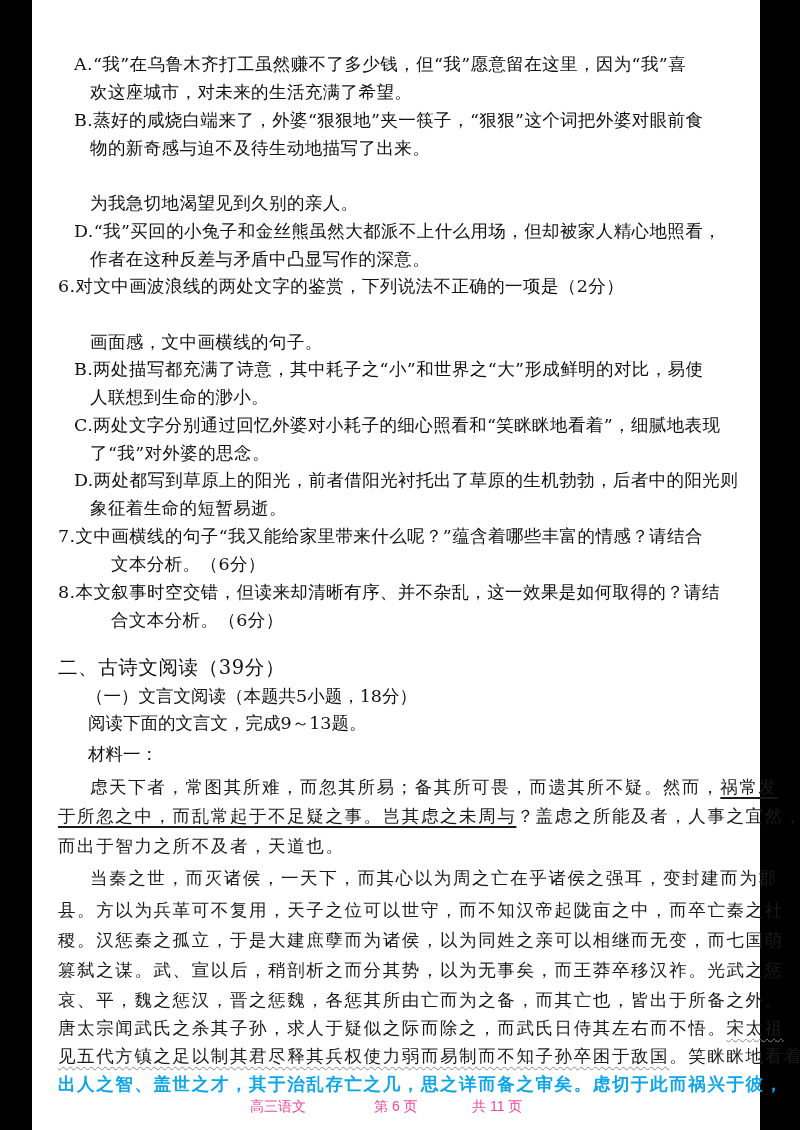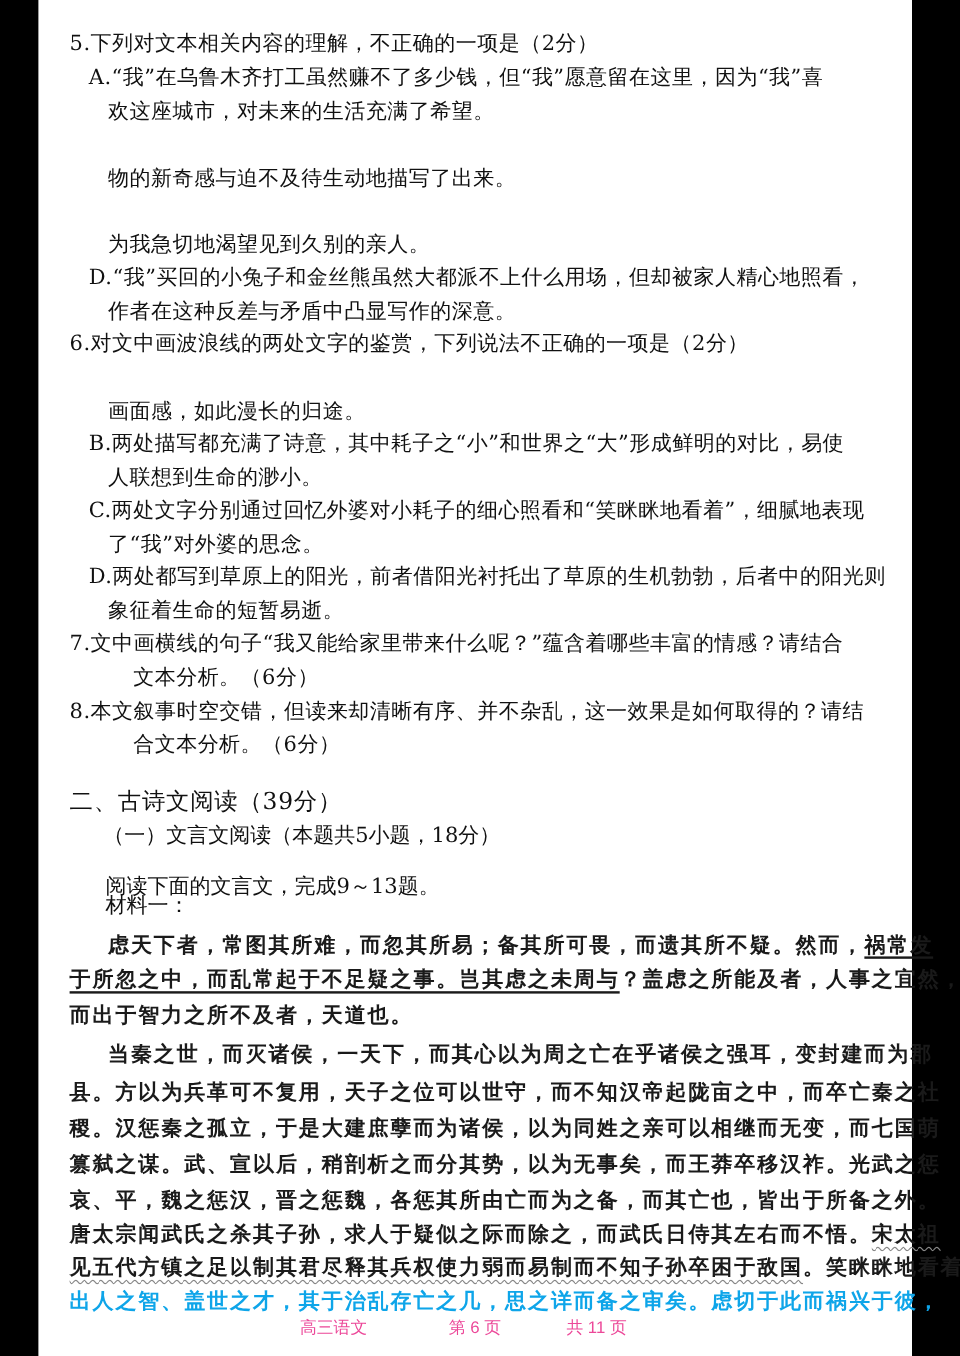--- a/index.html
+++ b/index.html
@@ -9,57 +9,57 @@
   }
   .page {
     position:absolute; left:32px; top:0; width:728px; height:1130px; background:#fff;
   }
   .q { position:absolute; left:26px; font-size:17.5px; letter-spacing:0.4px; white-space:nowrap; }
   .opt { position:absolute; left:42px; font-size:17.5px; letter-spacing:0.4px; white-space:nowrap; }
   .cont { position:absolute; left:58px; font-size:17.5px; letter-spacing:0.4px; white-space:nowrap; }
   .cont-q { position:absolute; left:42px; font-size:17.5px; letter-spacing:0.4px; white-space:nowrap;margin-left:37px; }
   .sec { position:absolute; left:26px; font-size:19.5px; letter-spacing:0.6px; white-space:nowrap; }
   .sub { position:absolute; left:56px; font-size:17.5px; white-space:nowrap; }
-  .pas { position:absolute; left:26px; font-size:17.5px; letter-spacing:1.6px; white-space:nowrap; font-weight:bold; color:#1a1a1a; }
+  .pas { position:absolute; left:26px; font-size:17.5px; letter-spacing:1.6px; white-space:nowrap; font-weight:normal; color:#1a1a1a; }
   .pas.ind { left:58px; }
   .ul { text-decoration: underline; text-underline-offset:4px; text-decoration-thickness:1.5px; }
   .wavy { text-decoration: underline wavy #888; text-underline-offset:4px; text-decoration-thickness:1px; }
   .footer { position:absolute; top:1098px; font-family:"Liberation Sans", sans-serif; font-size:14px; color:#ec4899; white-space:nowrap; }
 </style>
 </head>
 <body>
 
 <div class="page">
 
-  <div class="q" style="top:24px">5.下列对文本相关内容的理解，不正确的一项是（2分）</div>
   <div class="opt" style="top:52px">A.“我”在乌鲁木齐打工虽然赚不了多少钱，但“我”愿意留在这里，因为“我”喜</div>
   <div class="cont" style="top:80px">欢这座城市，对未来的生活充满了希望。</div>
+  <div class="opt" style="top:108px">B.蒸好的咸烧白端来了，外婆“狠狠地”夹一筷子，“狠狠”这个词把外婆对眼前食</div>
   <div class="cont" style="top:136px">物的新奇感与迫不及待生动地描写了出来。</div>
   <div class="cont" style="top:191px">为我急切地渴望见到久别的亲人。</div>
   <div class="opt" style="top:219px">D.“我”买回的小兔子和金丝熊虽然大都派不上什么用场，但却被家人精心地照看，</div>
   <div class="cont" style="top:247px">作者在这种反差与矛盾中凸显写作的深意。</div>
 
   <div class="q" style="top:274px">6.对文中画波浪线的两处文字的鉴赏，下列说法不正确的一项是（2分）</div>
-  <div class="cont" style="top:330px">画面感，如此漫长的归途。</div>
+  <div class="cont" style="top:330px">画面感，文中画横线的句子。</div>
   <div class="opt" style="top:357px">B.两处描写都充满了诗意，其中耗子之“小”和世界之“大”形成鲜明的对比，易使</div>
   <div class="cont" style="top:385px">人联想到生命的渺小。</div>
   <div class="opt" style="top:413px">C.两处文字分别通过回忆外婆对小耗子的细心照看和“笑眯眯地看着”，细腻地表现</div>
   <div class="cont" style="top:441px">了“我”对外婆的思念。</div>
   <div class="opt" style="top:468px">D.两处都写到草原上的阳光，前者借阳光衬托出了草原的生机勃勃，后者中的阳光则</div>
   <div class="cont" style="top:496px">象征着生命的短暂易逝。</div>
 
   <div class="q" style="top:524px">7.文中画横线的句子“我又能给家里带来什么呢？”蕴含着哪些丰富的情感？请结合</div>
   <div class="cont-q" style="top:552px">文本分析。（6分）</div>
 
   <div class="q" style="top:580px">8.本文叙事时空交错，但读来却清晰有序、并不杂乱，这一效果是如何取得的？请结</div>
   <div class="cont-q" style="top:608px">合文本分析。（6分）</div>
 
   <div class="sec" style="top:654px">二、古诗文阅读（39分）</div>
   <div class="sub" style="top:684px; left:54px">（一）文言文阅读（本题共5小题，18分）</div>
-  <div class="sub" style="top:726px">阅读下面的文言文，完成9～13题。</div>
+  <div class="sub" style="top:711px">阅读下面的文言文，完成9～13题。</div>
   <div class="sub" style="top:742px">材料一：</div>
 
   <div class="pas ind" style="top:775px">
     <span>虑天下者，常图其所难，而忽其所易；备其所可畏，而遗其所不疑。然而，</span><span class="ul">祸常发</span>
   </div>
   <div class="pas" style="top:804px">
     <span class="ul">于所忽之中，而乱常起于不足疑之事。岂其虑之未周与</span><span>？盖虑之所能及者，人事之宜然，</span>
   </div>
   <div class="pas" style="top:834px">而出于智力之所不及者，天道也。</div>
 

